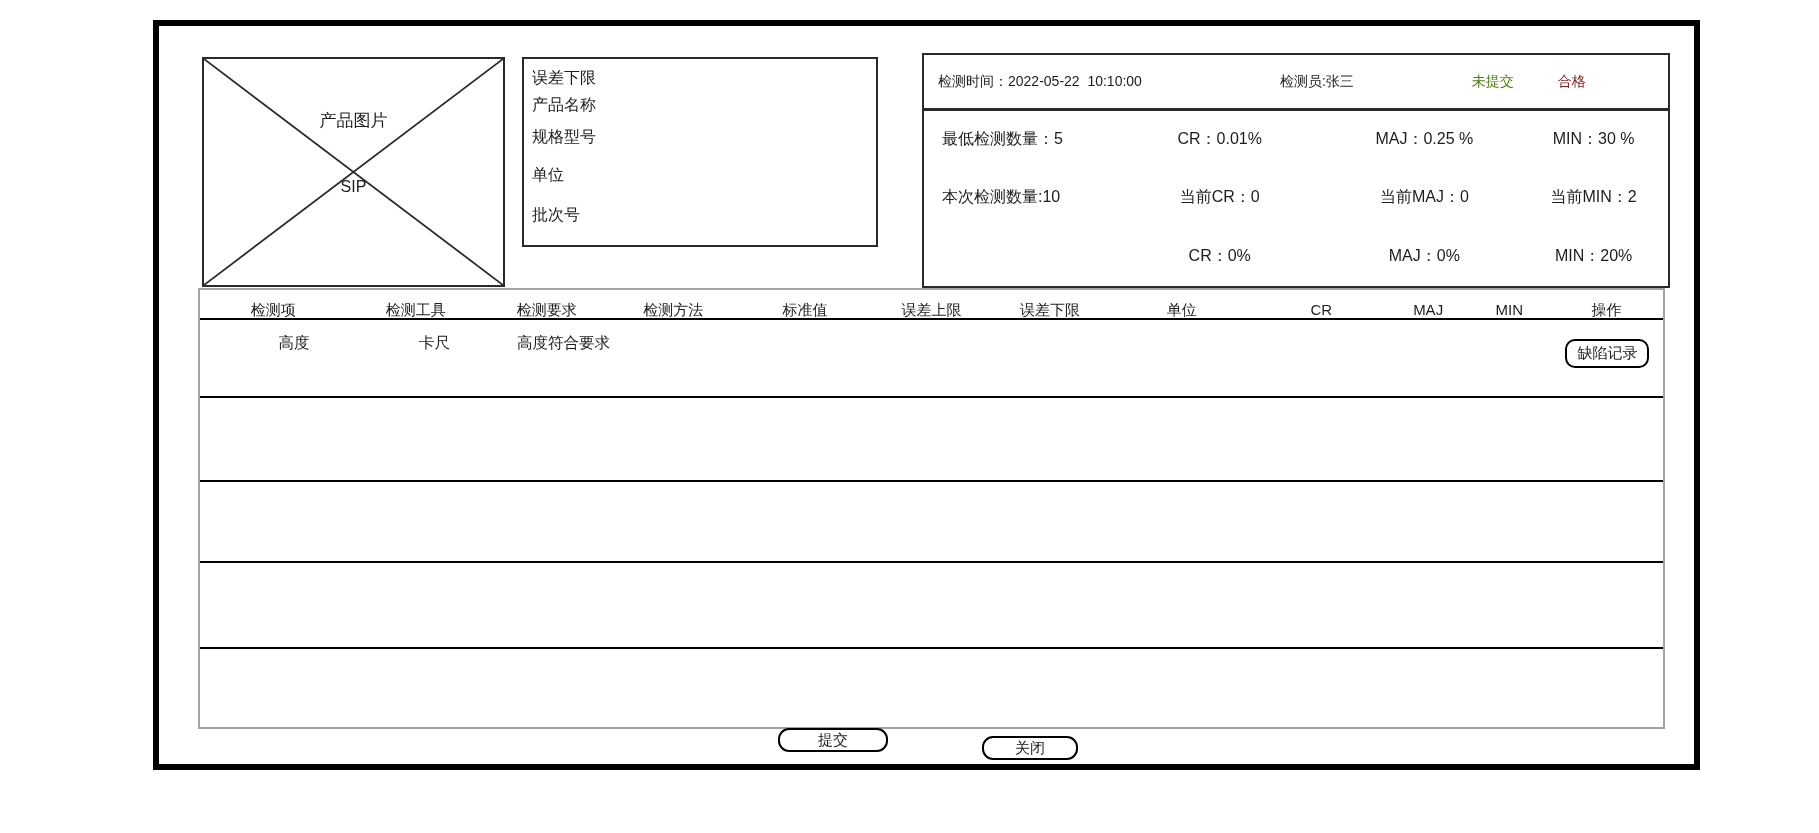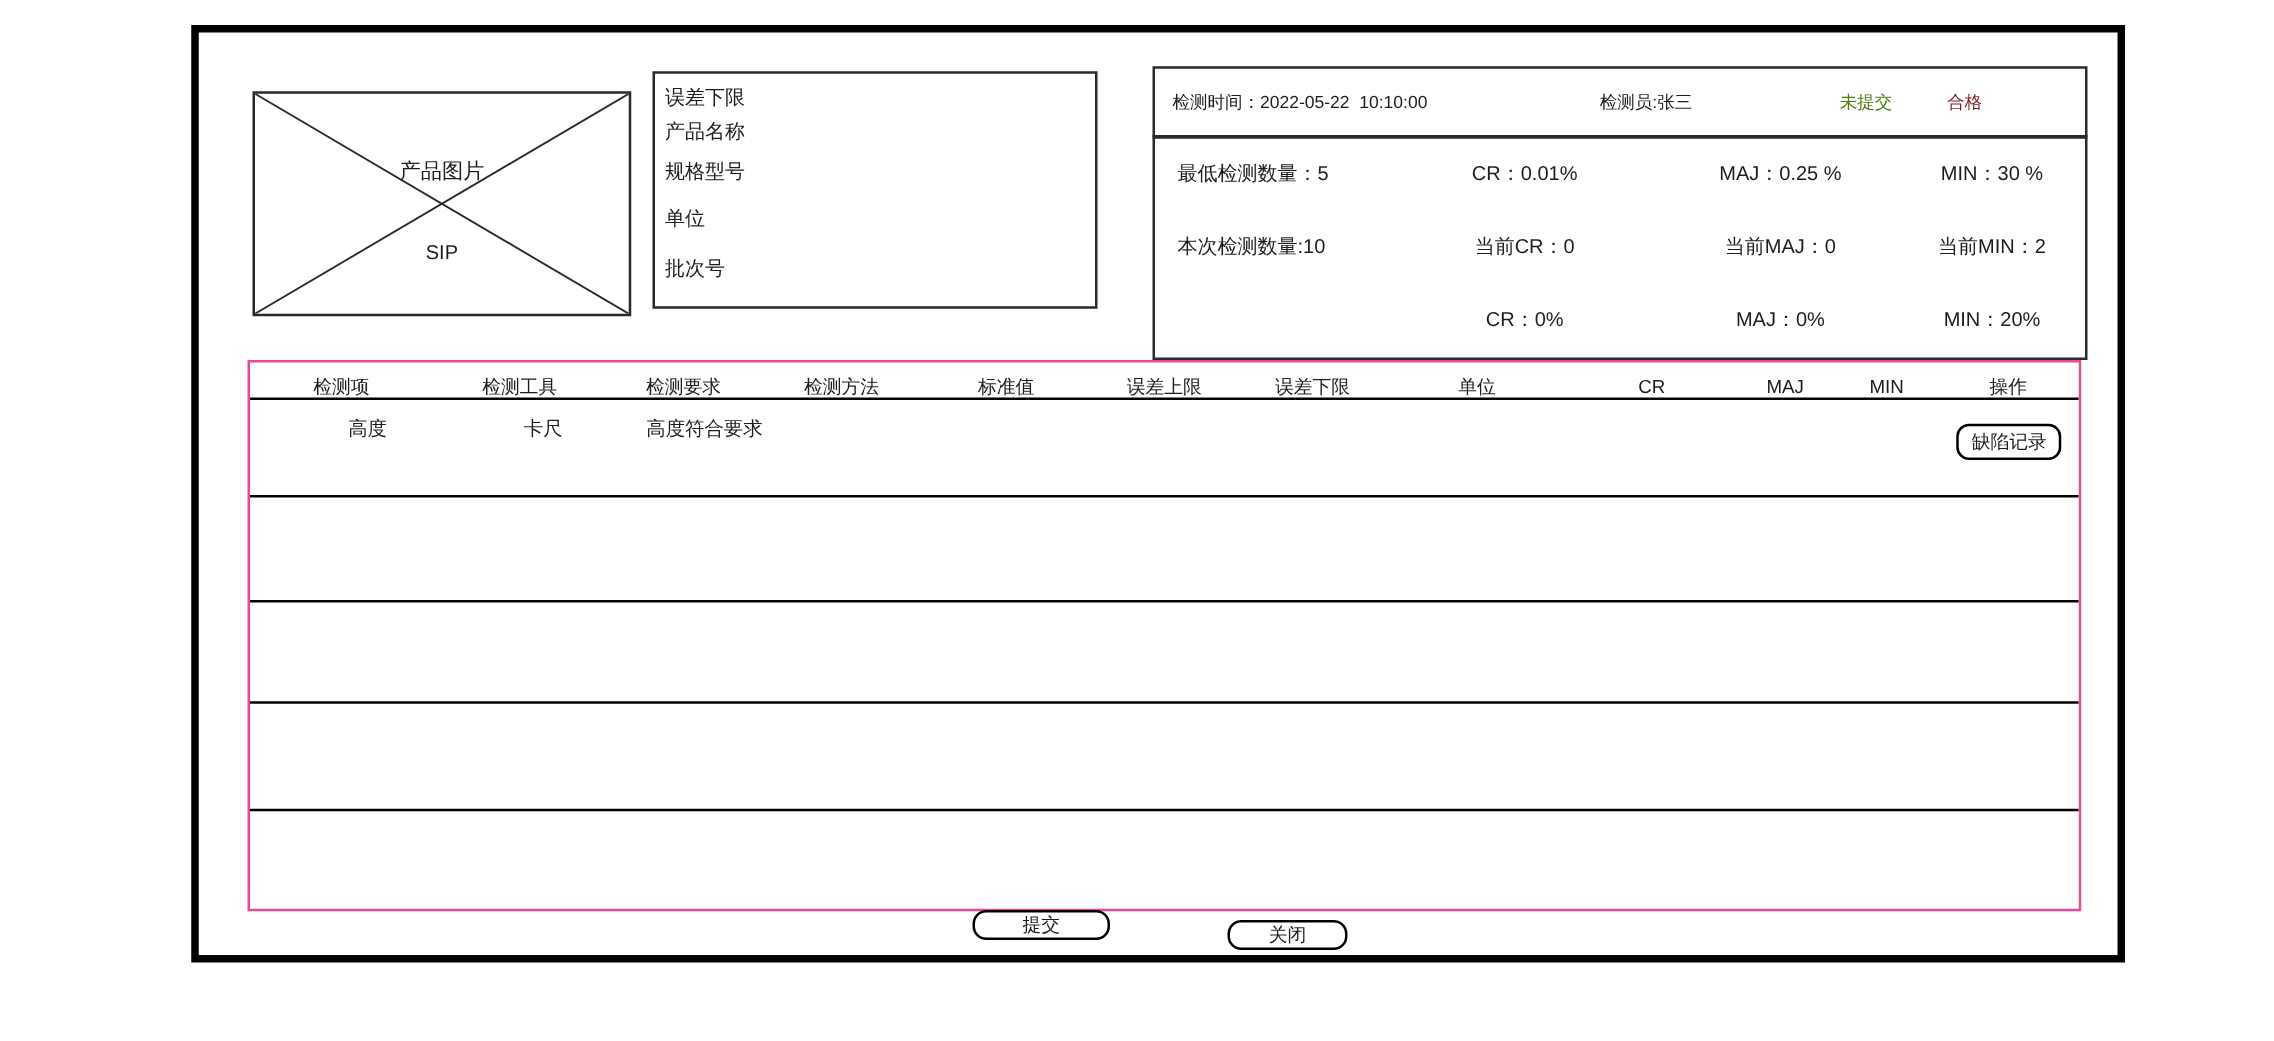--- a/index.html
+++ b/index.html
@@ -4,21 +4,21 @@
 <style>
   html,body{margin:0;padding:0;background:#fff;}
   body{width:1819px;height:833px;position:relative;overflow:hidden;
        font-family:"Liberation Sans","DejaVu Sans",sans-serif;color:#1c1c1c;}
   .abs{position:absolute;}
   .pre{white-space:pre;}
 
   #frame{left:153px;top:20px;width:1547px;height:750px;border:6px solid #000;box-sizing:border-box;}
 
   
-  #img-box{left:202px;top:57px;width:303px;height:180px;border:2px solid #2a2a2a;box-sizing:border-box;margin-top:16px;}
+  #img-box{left:202px;top:57px;width:303px;height:230px;border:2px solid #2a2a2a;box-sizing:border-box;}
   #img-box svg{position:absolute;left:0;top:0;width:100%;height:100%;}
   .imgbox-label{position:absolute;left:0;right:0;text-align:center;}
   #lbl-pic{top:50px;font-size:17px;}
   #lbl-sip{top:119px;font-size:16px;cursor:pointer;}
   #lbl-note{top:142px;font-size:15.5px;color:#ff1f1f;}
 
   
   #info-box{left:522px;top:57px;width:356px;height:190px;border:2px solid #2a2a2a;box-sizing:border-box;}
   .info-field{position:absolute;left:8px;font-size:16px;}
   .f0{top:9px}.f1{top:36px}.f2{top:68px}.f3{top:106px}.f4{top:146px}
@@ -32,21 +32,21 @@
   #hdr-qualified{margin-left:44px;color:#7f1d1d;}
 
   
   #stats-box{left:922px;top:108px;width:748px;height:180px;border:2px solid #2a2a2a;box-sizing:border-box;
              display:grid;grid-template-columns:25% 29.5% 25.5% 20%;grid-template-rows:1fr 1fr 1fr;
              align-items:center;font-size:16px;}
   .stat{text-align:center;}
   .stat-c1{text-align:left;padding-left:18px;}
 
   
-  #table{left:198px;top:288px;width:1467px;height:441px;border:2px solid #ec4899;box-sizing:border-box;overflow:hidden;}
+  #table{left:198px;top:288px;width:1467px;height:441px;border:2px solid #a3a3a3;box-sizing:border-box;overflow:hidden;}
   .thead{display:flex;height:28px;align-items:flex-end;}
   .th{font-size:15px;text-align:center;line-height:1.1;}
   .trow{display:flex;border-top:2px solid #000;align-items:flex-start;padding-left:22px;}
   .r1{height:76px}.r2{height:82px}.r3{height:79px}.r4{height:84px}.r5{height:78px}
   .td{font-size:15.5px;text-align:center;padding-top:13px;}
   .c1{width:10%}.c2{width:9.5%}.c3{width:8.4%}.c4{width:8.9%}.c5{width:9.1%}.c6{width:8.2%}
   .c7{width:8%}.c8{width:10%}.c9{width:9.1%}.c10{width:5.5%}.c11{width:5.6%}.c12{width:7.7%}
 
   .pill-btn{border:2px solid #000;border-radius:10px;background:#fff;color:#1c1c1c;
             font-family:inherit;font-size:15px;cursor:pointer;display:flex;align-items:center;justify-content:center;}

